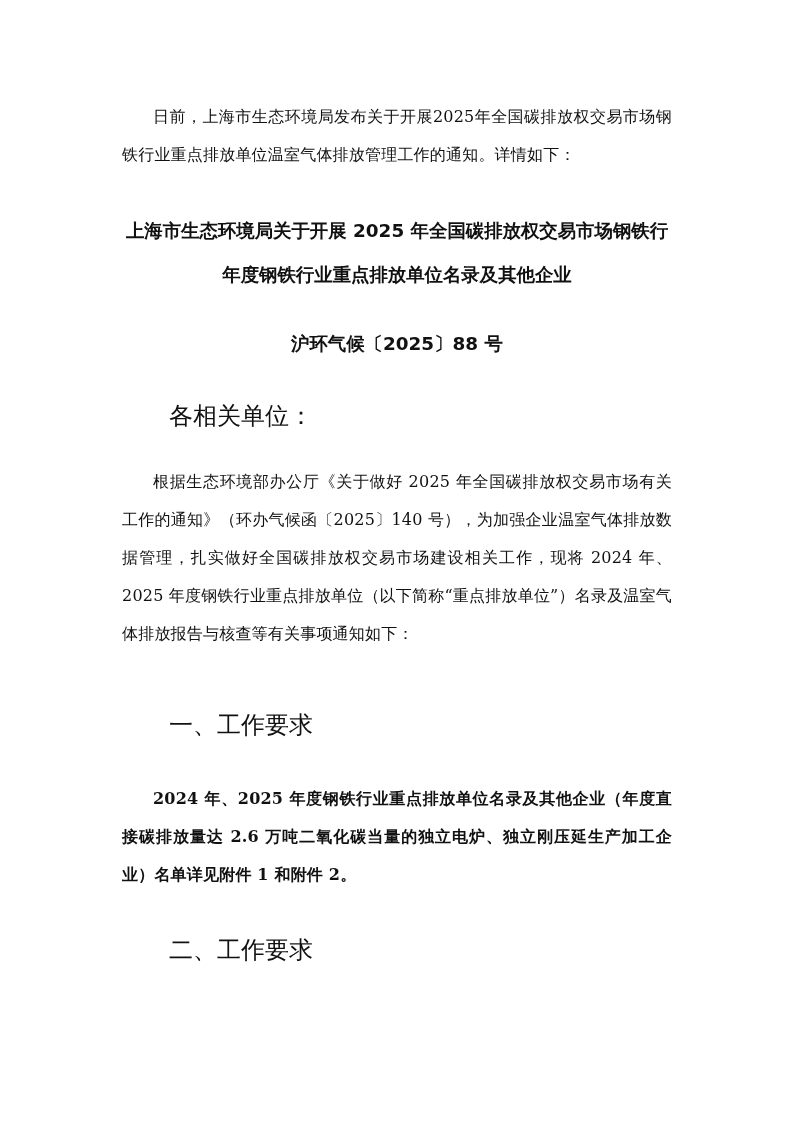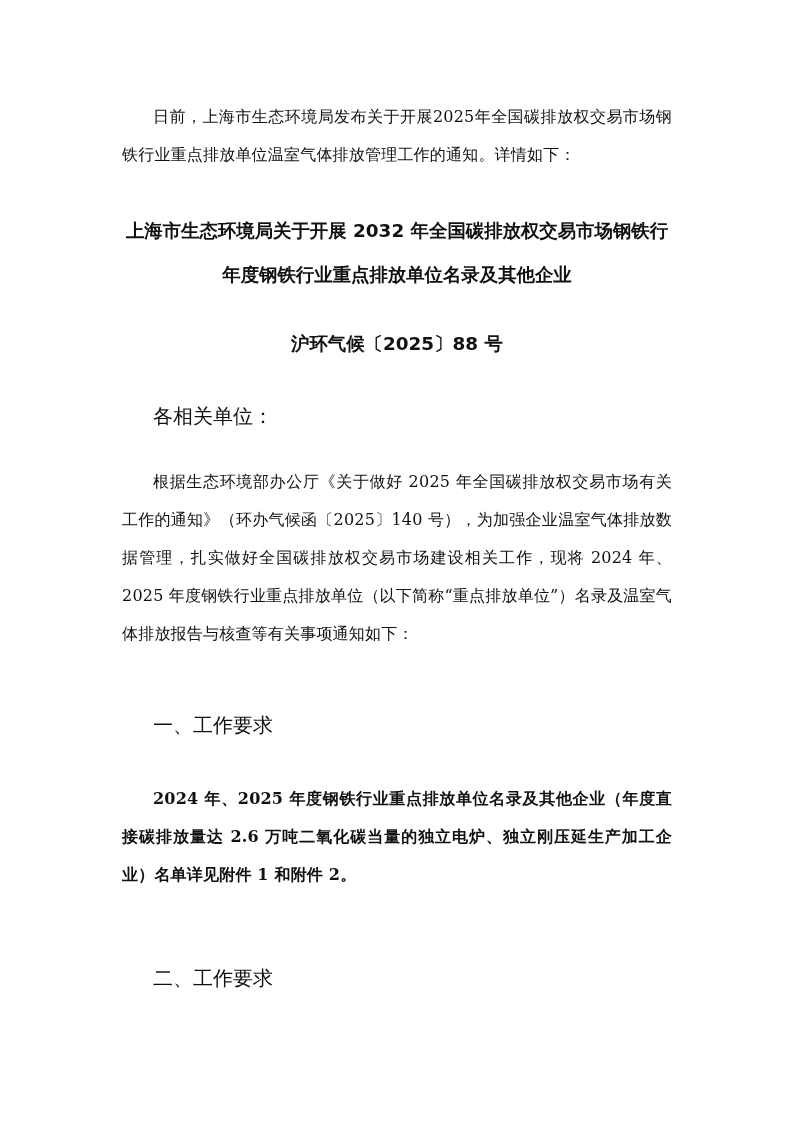--- a/index.html
+++ b/index.html
@@ -41,44 +41,44 @@
       width: 550px;
       font-family: "DejaVu Sans", "Liberation Sans", sans-serif;
       font-weight: bold;
       font-size: 18.4px;
       line-height: 40px;
       text-align: center;
       margin: 0;
     }
     .heading {
       position: absolute;
-      left: 0;
+      left: 16px;
       width: 550px;
-      font-size: 20px;
+      font-size: 24px;
       line-height: 38px;
       text-indent: 31px;
       margin: 0;
     }
   </style>
 </head>
 <body>
 
 <div class="page">
 
   <p class="para indent" style="top:98px;">日前，上海市生态环境局发布关于开展2025年全国碳排放权交易市场钢铁行业重点排放单位温室气体排放管理工作的通知。详情如下：</p>
 
-  <p class="title" style="top:211px;">上海市生态环境局关于开展 2032 年全国碳排放权交易市场钢铁行</p>
+  <p class="title" style="top:211px;">上海市生态环境局关于开展 2025 年全国碳排放权交易市场钢铁行</p>
 
   <p class="title" style="top:255px;">年度钢铁行业重点排放单位名录及其他企业</p>
 
   <p class="title" style="top:324px;">沪环气候〔2025〕88 号</p>
 
   <p class="heading" style="top:397px;">各相关单位：</p>
 
   <p class="para indent" style="top:463px;">根据生态环境部办公厅《关于做好 2025 年全国碳排放权交易市场有关工作的通知》（环办气候函〔2025〕140 号），为加强企业温室气体排放数据管理，扎实做好全国碳排放权交易市场建设相关工作，现将 2024 年、2025 年度钢铁行业重点排放单位（以下简称“重点排放单位”）名录及温室气体排放报告与核查等有关事项通知如下：</p>
 
   <p class="heading" style="top:706px;">一、工作要求</p>
 
   <p class="para indent" style="top:780px;font-weight:bold;">2024 年、2025 年度钢铁行业重点排放单位名录及其他企业（年度直接碳排放量达 2.6 万吨二氧化碳当量的独立电炉、独立刚压延生产加工企业）名单详见附件 1 和附件 2。</p>
 
-  <p class="heading" style="top:931px;margin-top:28px;">二、工作要求</p>
+  <p class="heading" style="top:931px;">二、工作要求</p>
 
 </div>
 
 </body></html>

